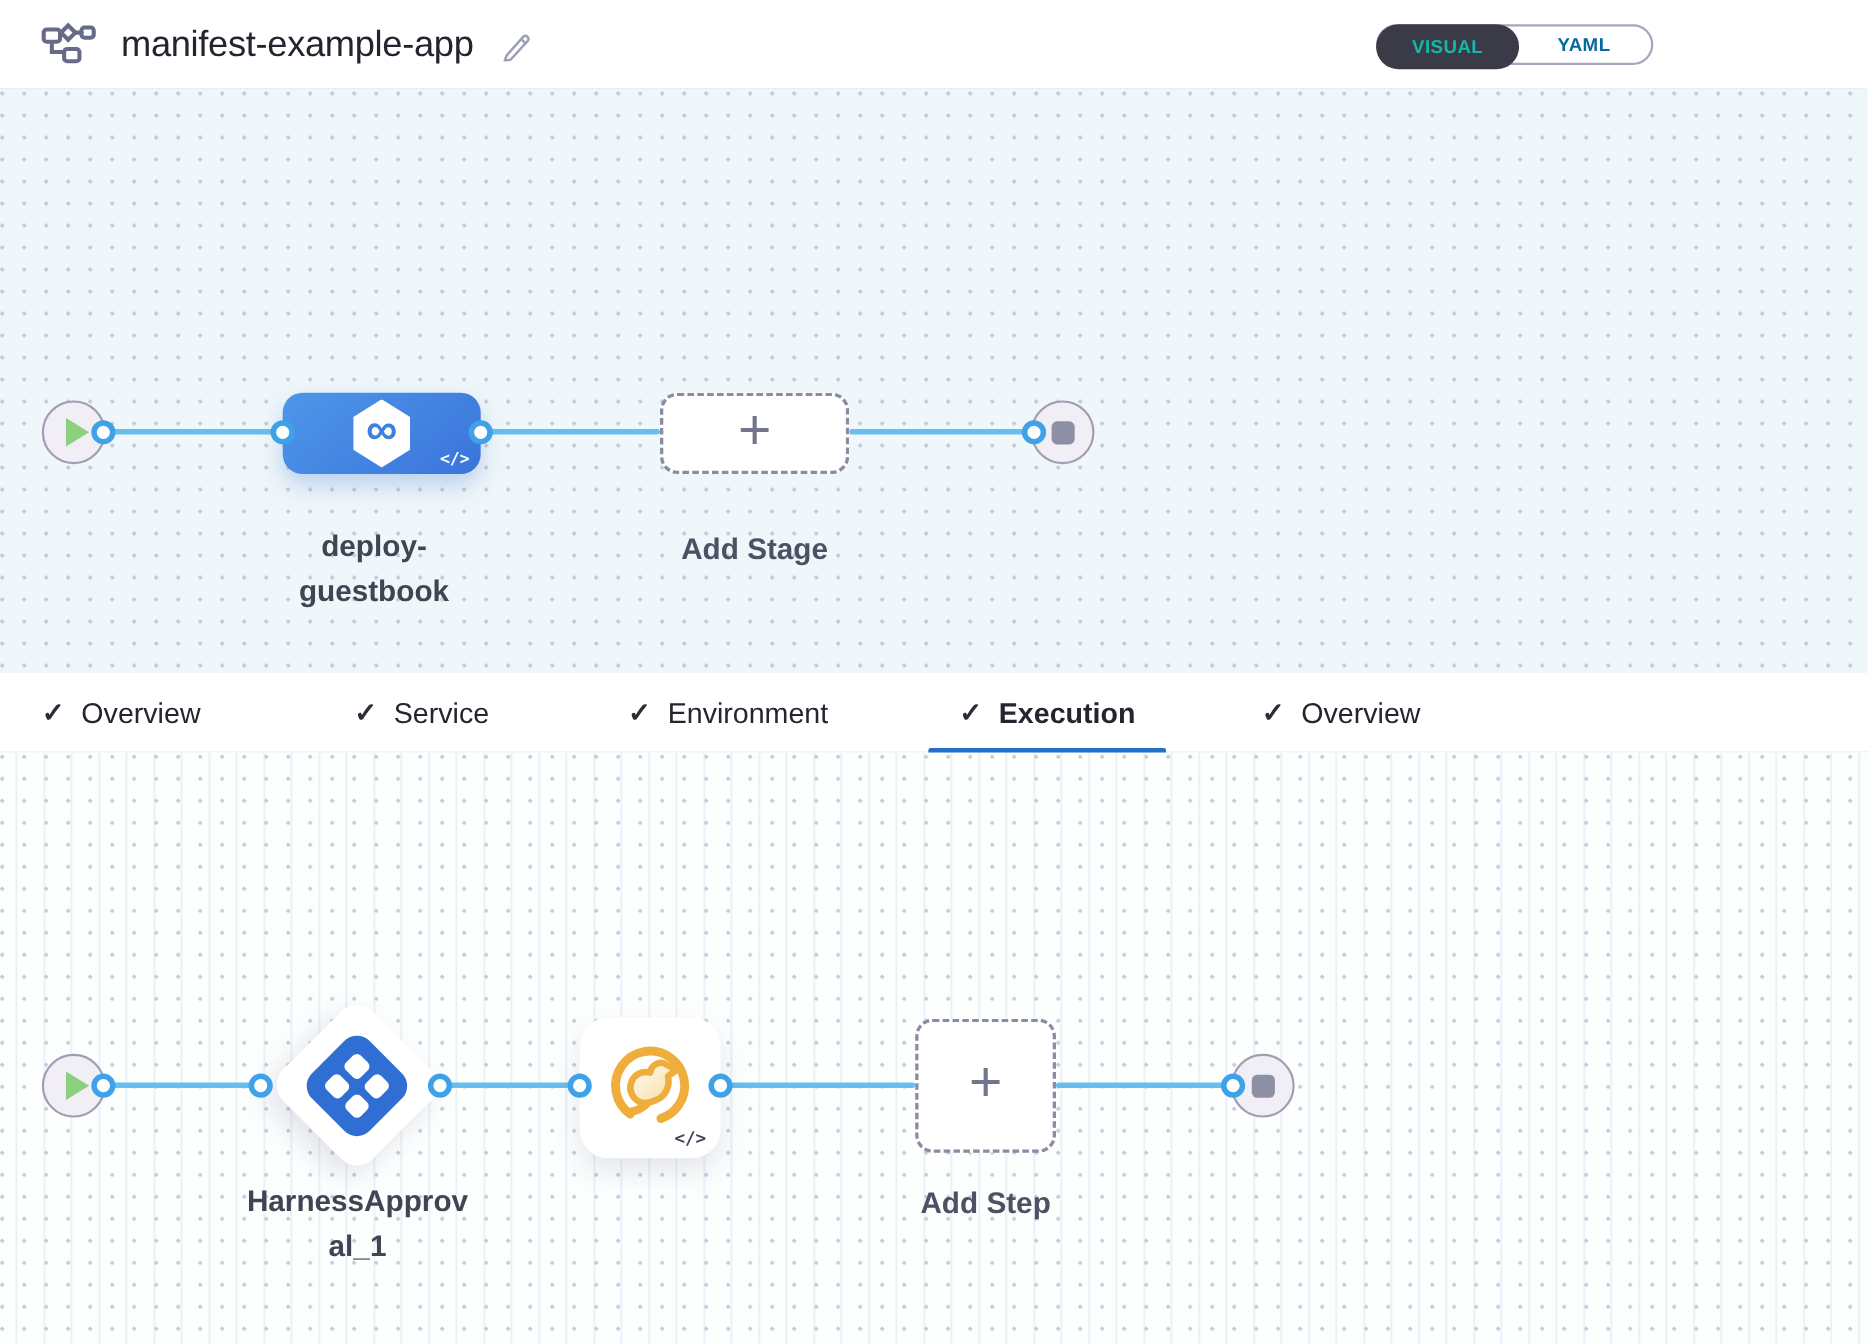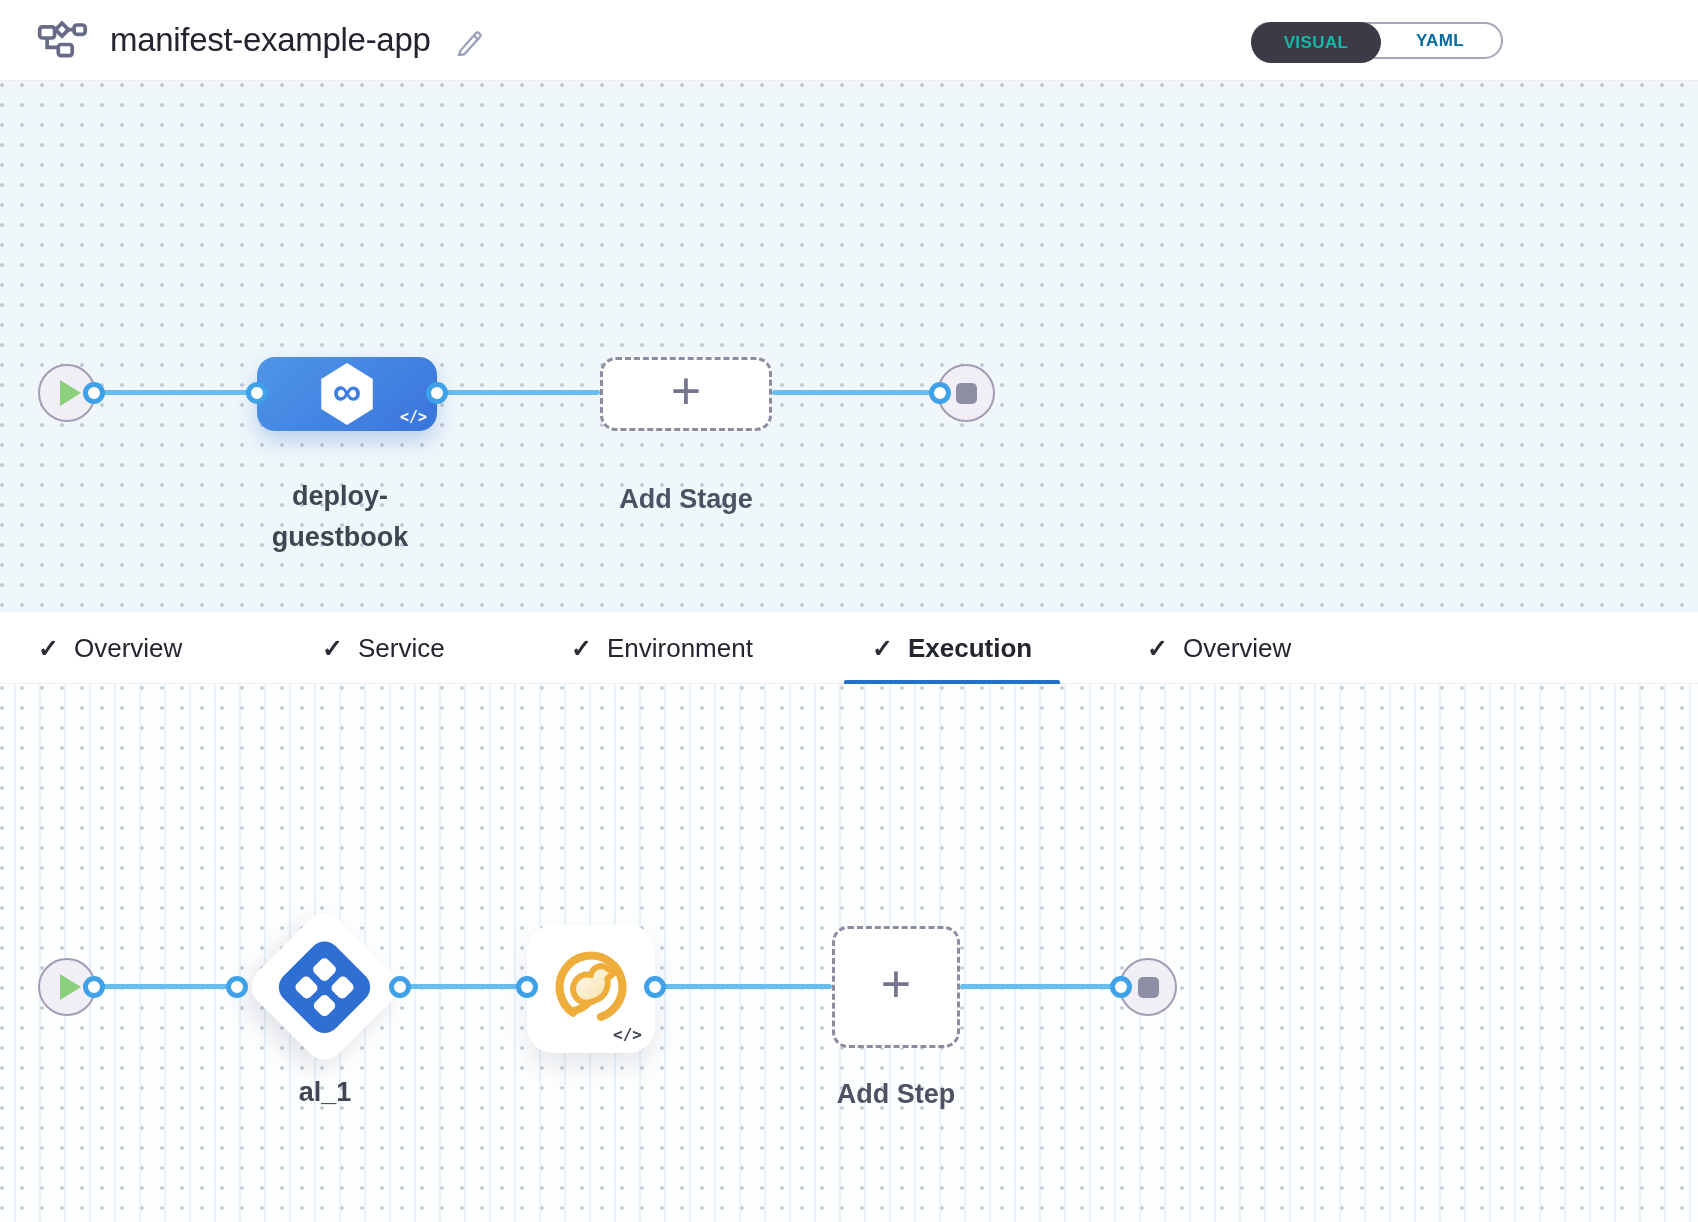--- a/index.html
+++ b/index.html
@@ -290,16 +290,17 @@
 
   <div class="add-node add-step">
     <span class="plus">+</span>
   </div>
 
   <div class="term-node" style="left:1119px; top:274px;">
     <span class="stop-sq"></span>
   </div>
 
   <div class="node-label approval-label">
+    <div>HarnessApprov</div>
     <div>al_1</div>
   </div>
   <div class="node-label add-label add-step-label">Add Step</div>
 </div>
 
 </body></html>

